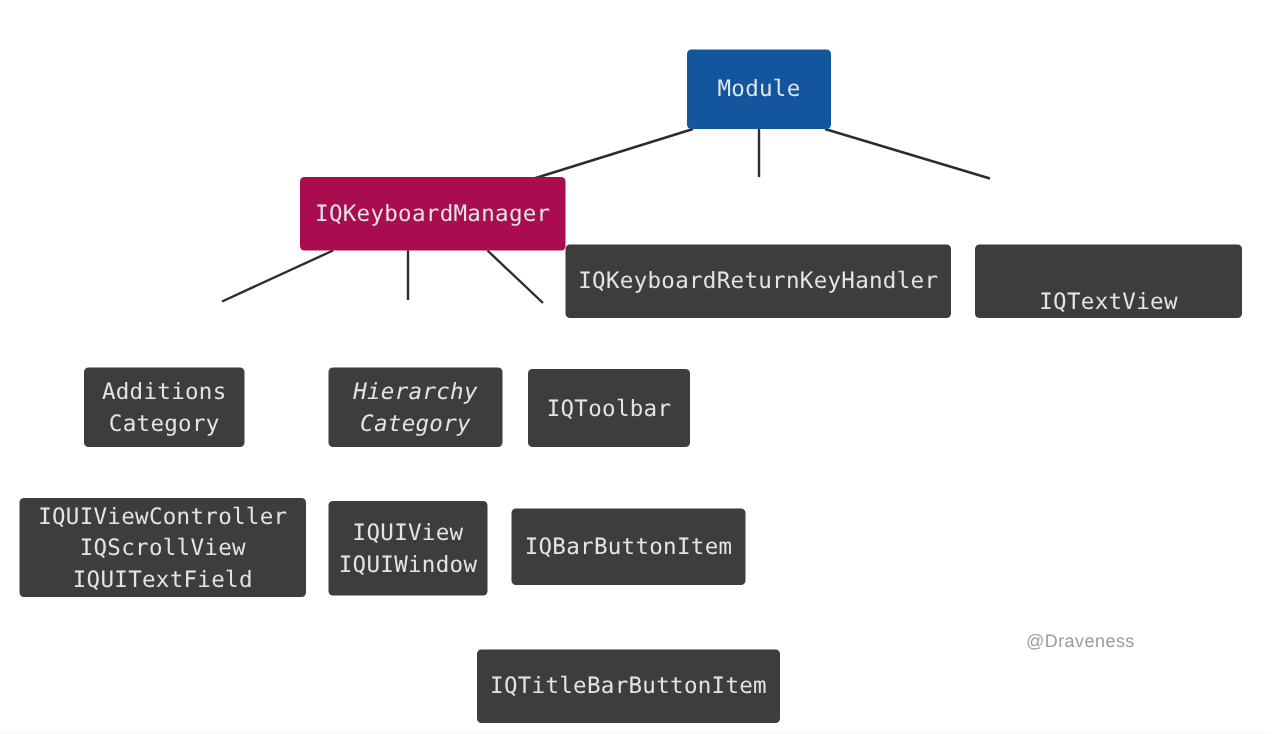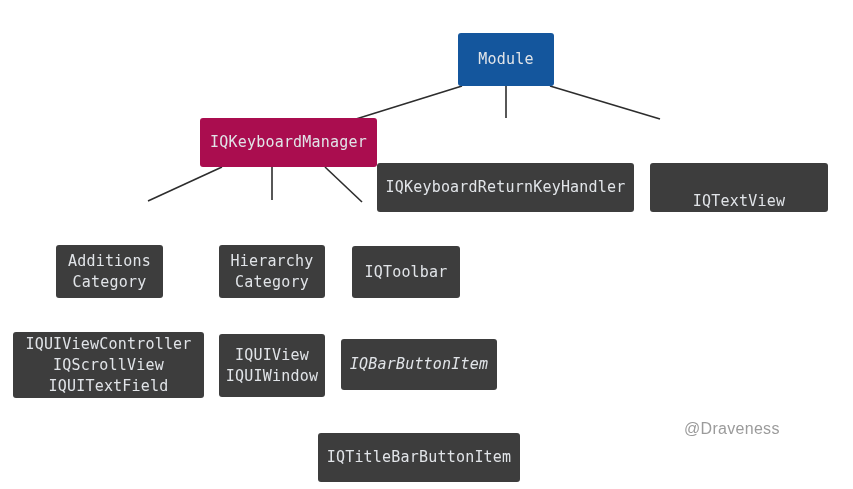--- a/index.html
+++ b/index.html
@@ -41,21 +41,21 @@
     box-sizing: border-box;
   }
   .node--blue    { background: var(--blue, #14569d); }
   .node--magenta { background: var(--magenta, #aa0d4f); margin-left: 16px; }
   .node--gray    { background: var(--gray, #3d3d3d); margin-top: 45px; }
   .watermark {
     position: absolute;
     left: 684px;
     top: 420px;
     font-family: "Liberation Sans", "DejaVu Sans", sans-serif;
-    font-size: 16px;
+    font-size: 12px;
     color: var(--watermark, #9b9b9b);
     letter-spacing: 0.3px;
   }
 </style>
 </head>
 <body>
 
 <div class="stage">
 
   <svg class="edges" viewBox="0 0 853 489" xmlns="http://www.w3.org/2000/svg">
@@ -85,41 +85,41 @@
 
   <div class="node node--gray" style="left:650px; top:118px; width:178px; height:49px;justify-content:flex-end;">
     <span>IQTextView</span>
   </div>
 
   <div class="node node--gray" style="left:56px; top:200px; width:107px; height:53px;text-align:center;">
     <span>Additions</span>
     <span>Category</span>
   </div>
 
-  <div class="node node--gray" style="left:219px; top:200px; width:106px; height:53px;">
+  <div class="node node--gray" style="left:219px; top:200px; width:116px; height:53px;font-style:italic;">
     <span>Hierarchy</span>
     <span>Category</span>
   </div>
 
   <div class="node node--gray" style="left:352px; top:201px; width:108px; height:52px;">
     <span>IQToolbar</span>
   </div>
 
   <div class="node node--gray" style="left:13px; top:287px; width:191px; height:66px;">
     <span>IQUIViewController</span>
     <span>IQScrollView</span>
     <span>IQUITextField</span>
   </div>
 
   <div class="node node--gray" style="left:219px; top:289px; width:106px; height:63px;">
     <span>IQUIView</span>
     <span>IQUIWindow</span>
   </div>
 
-  <div class="node node--gray" style="left:341px; top:294px; width:156px; height:51px;font-style:italic;">
+  <div class="node node--gray" style="left:341px; top:294px; width:156px; height:51px;">
     <span>IQBarButtonItem</span>
   </div>
 
   <div class="node node--gray" style="left:318px; top:388px; width:202px; height:49px;">
     <span>IQTitleBarButtonItem</span>
   </div>
 
   <div class="watermark">@Draveness</div>
 
 </div>

